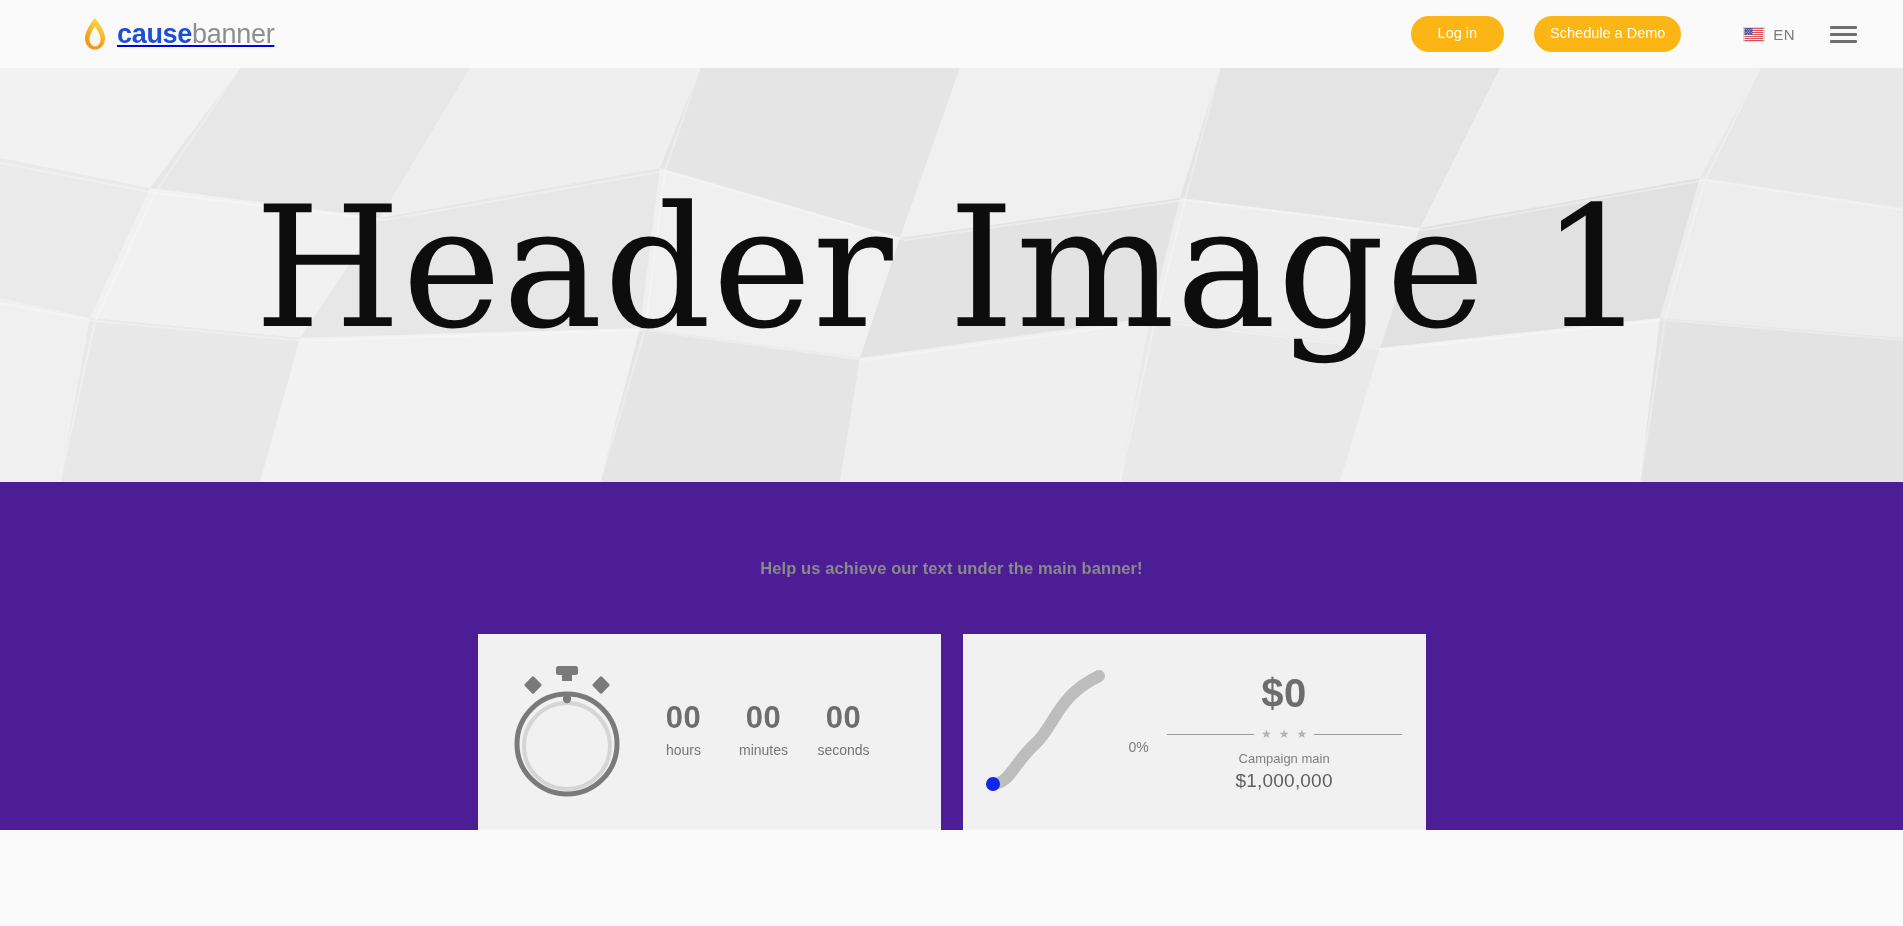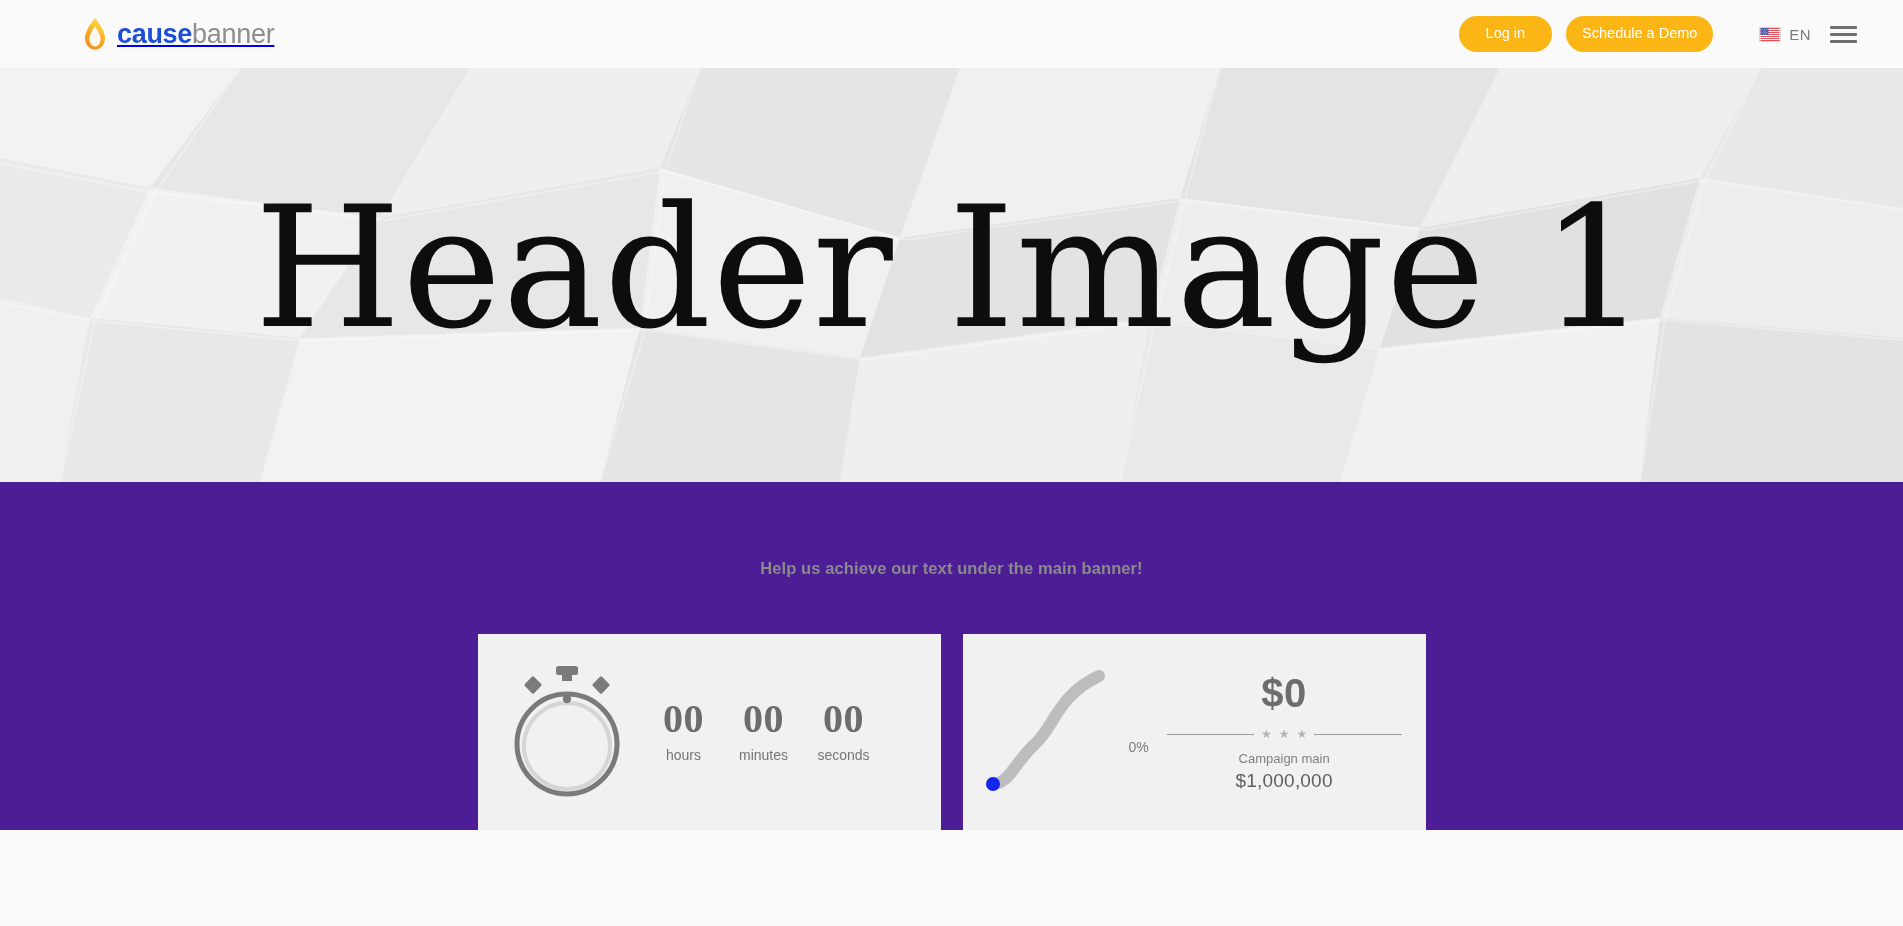--- a/index.html
+++ b/index.html
@@ -39,21 +39,21 @@
     line-height: 1;
     white-space: nowrap;
   }
   .logo-text .b { font-weight: bold; color: #1d4ed8; margin-top: 48px; }
   .logo-text .n { font-weight: normal; color: #8e8e8e; }
 
   .nav-right {
     margin-left: auto;
     display: flex;
     align-items: center;
-    gap: 0;
+    gap: 16px;
   }
 
   .btn {
     border: none;
     border-radius: 999px;
     background: #fbb515;
     color: #ffffff;
     font-family: "Liberation Sans", sans-serif;
     font-size: 14.5px;
     line-height: 1;
@@ -155,26 +155,25 @@
 
   
   .stopwatch { width: 122px; height: 136px; flex: 0 0 auto; margin-right: 16px; }
 
   .clock-units { display: flex; align-items: flex-start; gap: 0; padding-bottom: 4px; }
   .unit {
     text-align: center;
     min-width: 80px;
   }
   .unit-value {
-    font-size: 40px;
+    font-size: 31px;
     font-weight: bold;
     color: #6d6d6d;
     line-height: 1.05;
     letter-spacing: 0.5px;
-    font-family: Liberation Serif, serif;
   }
   .unit-label {
     font-size: 14px;
     color: #767676;
     margin-top: 7px;
   }
 
   
   .goal-curve { width: 150px; height: 140px; flex: 0 0 auto; }
   .pct {

